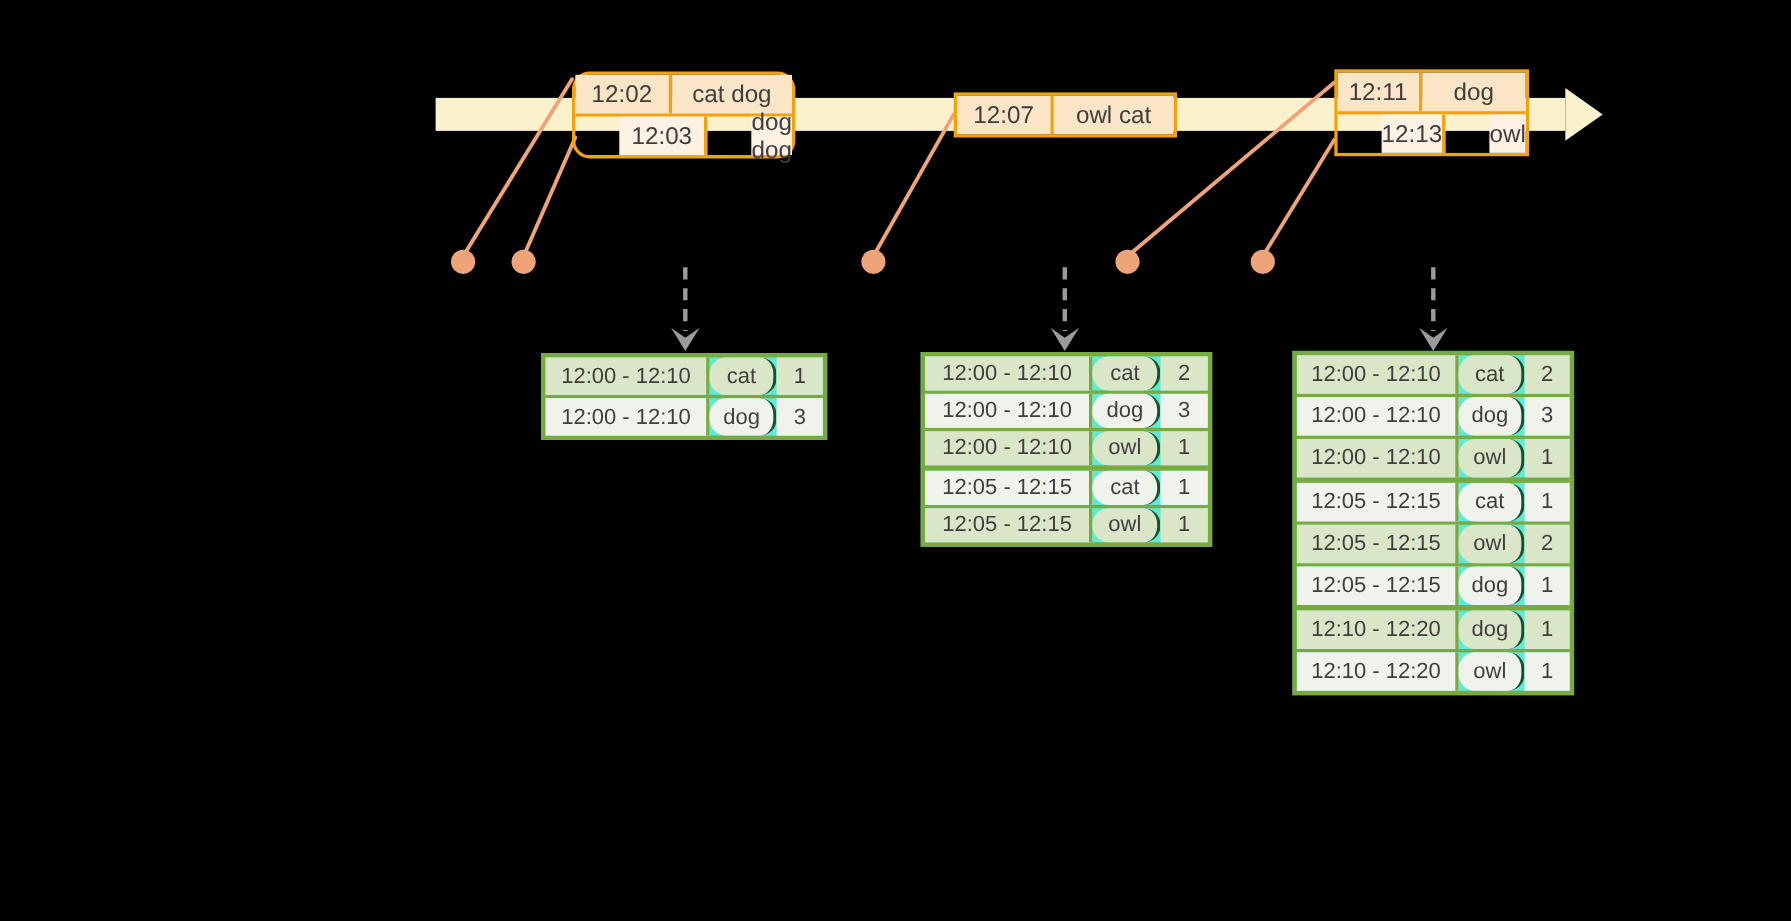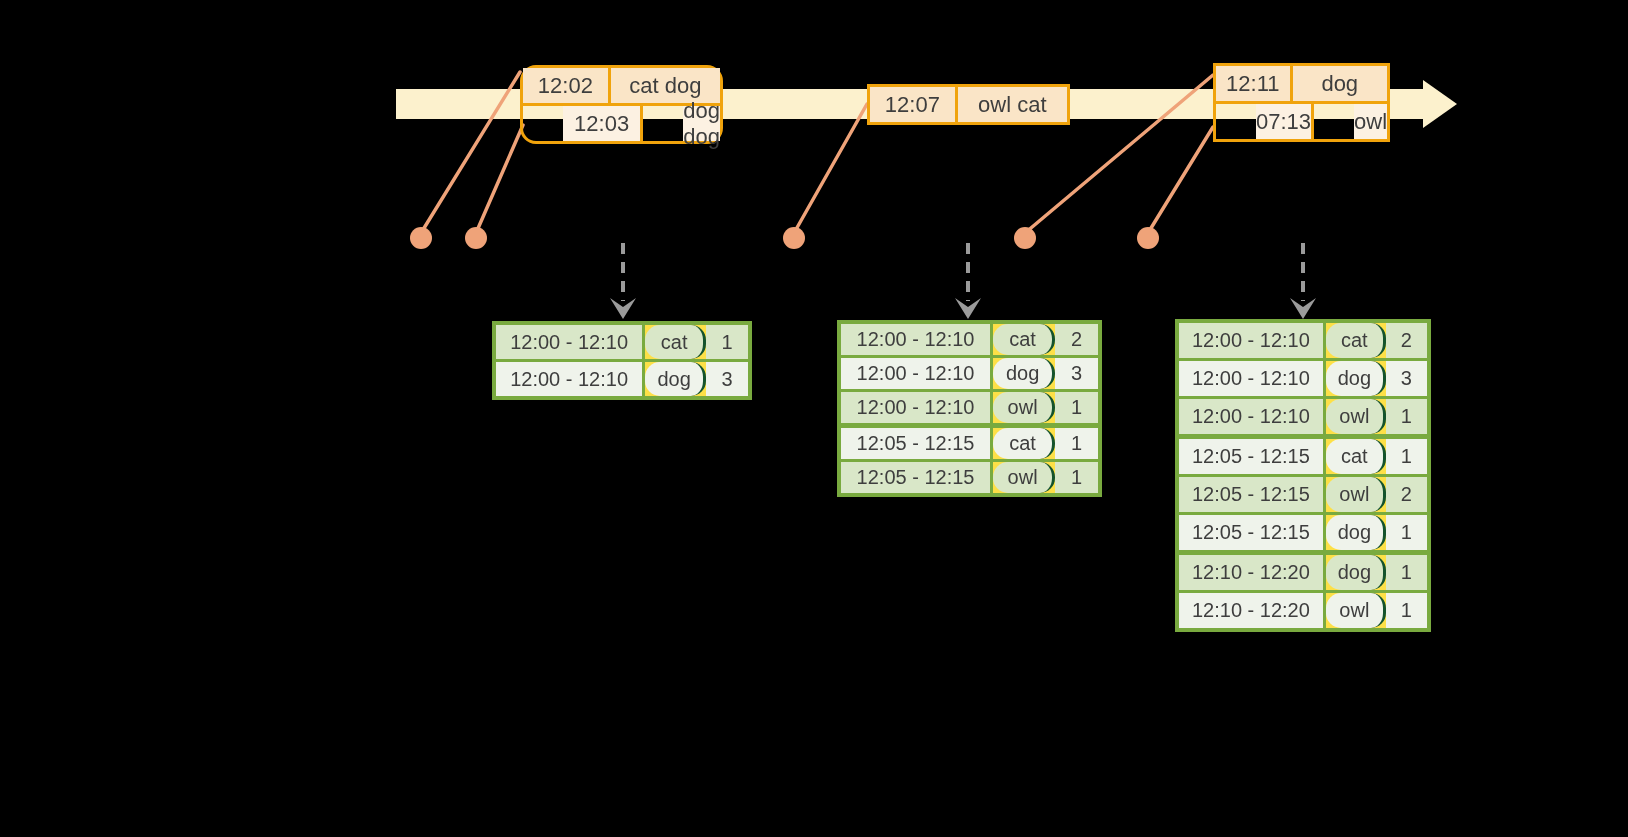--- a/index.html
+++ b/index.html
@@ -13,21 +13,21 @@
   .event-table{position:absolute;border:3px solid #F0A30C;}
   .erow{display:flex;height:35px;}
   .erow + .erow{border-top:3px solid #F0A30C;}
   .ecell{display:flex;align-items:center;justify-content:center;font-size:22px;}
   .etime{width:43%;border-right:3px solid #F0A30C;}
   .ewords{flex:1;}
   .erow.shade-dark  .ecell{background:#FAE5C7;}
   .erow.shade-light .ecell{background:#FCF1E2;margin-left:40px;}
 
   
-  .result-table{position:absolute;border:4px solid #79AA3F;background:#fde047;text-align:right;}
+  .result-table{position:absolute;border:4px solid #79AA3F;background:#5eead4;text-align:right;}
   .grow{display:flex;}
   .grow + .grow{border-top:3px solid #79AA3F;}
   .grow.group{border-top:5px solid #79AA3F;}
   .gcell{display:flex;align-items:center;justify-content:center;font-size:20px;}
   .gwindow{width:58%;border-right:3px solid #79AA3F;}
   .gword{width:23%;border-right:3px solid #14532d;border-radius:15px;}
   .gcount{flex:1;}
   .grow:nth-child(odd)  .gcell{background:#D9E7C8;}
   .grow:nth-child(even) .gcell{background:#EFF3EB;}
   .rt-a .grow{height:34px;}
@@ -89,21 +89,21 @@
       <div class="ecell ewords">owl cat</div>
     </div>
   </div>
 
   <div class="event-table" style="left:1213px;top:63px;width:171px;text-align:right;">
     <div class="erow shade-dark">
       <div class="ecell etime">12:11</div>
       <div class="ecell ewords">dog</div>
     </div>
     <div class="erow shade-light">
-      <div class="ecell etime">07:13</div>
+      <div class="ecell etime">12:13</div>
       <div class="ecell ewords">owl</div>
     </div>
   </div>
 
   <div class="result-table rt-a" style="left:492px;top:321px;width:252px;">
     <div class="grow">
       <div class="gcell gwindow">12:00 - 12:10</div>
       <div class="gcell gword">cat</div>
       <div class="gcell gcount">1</div>
     </div>

